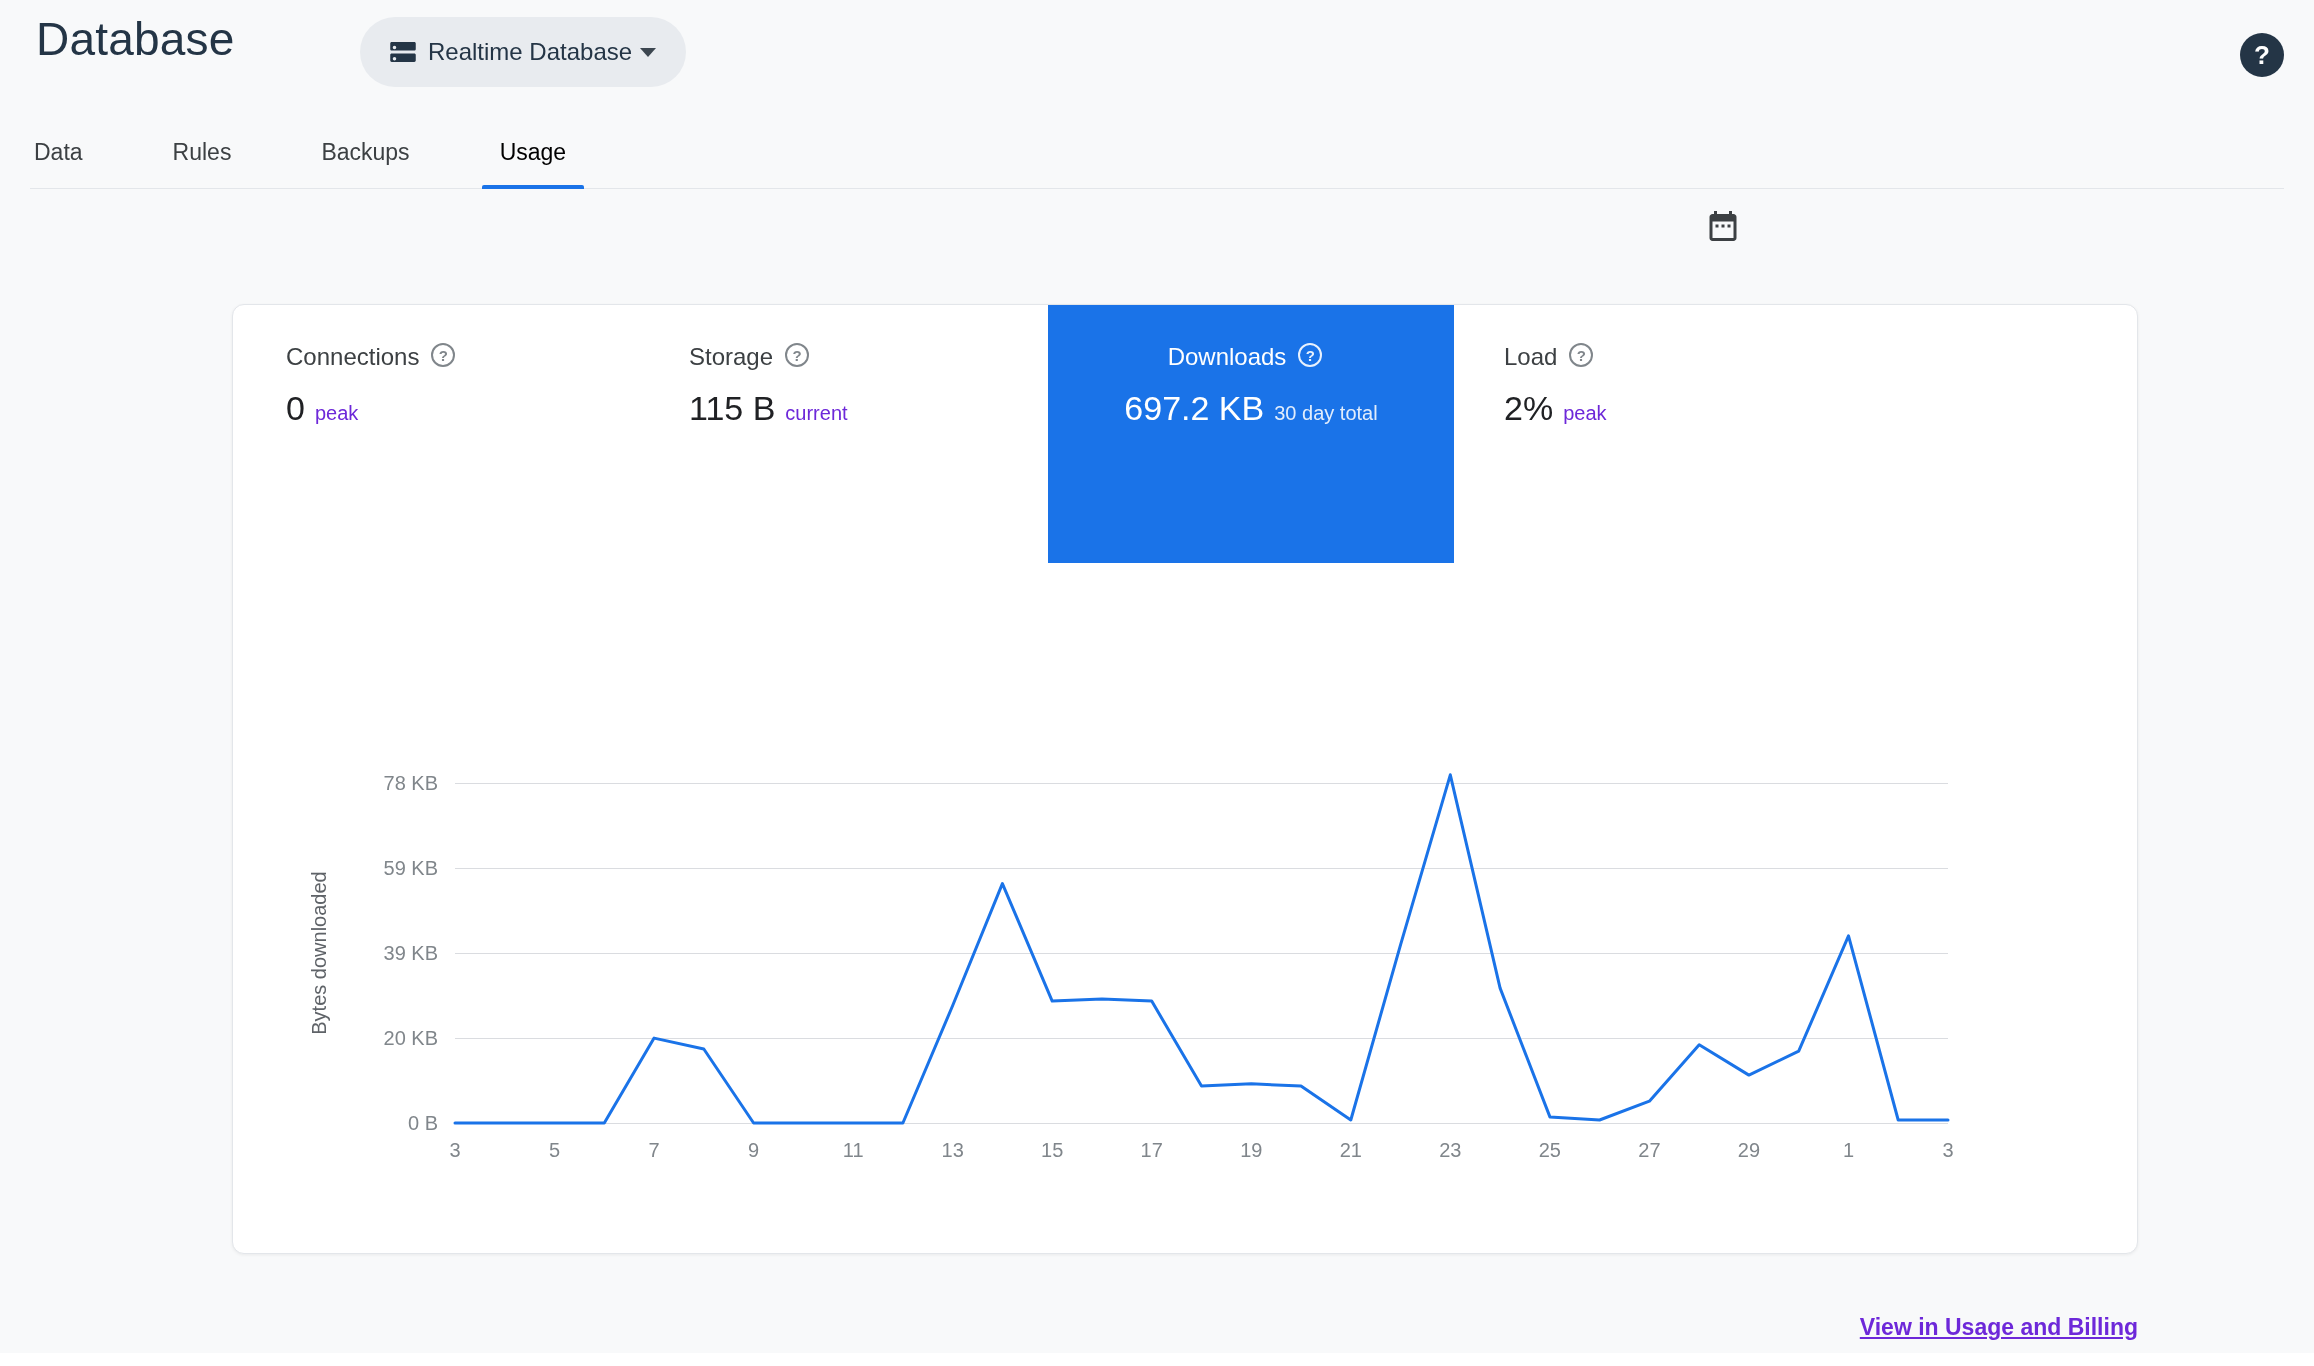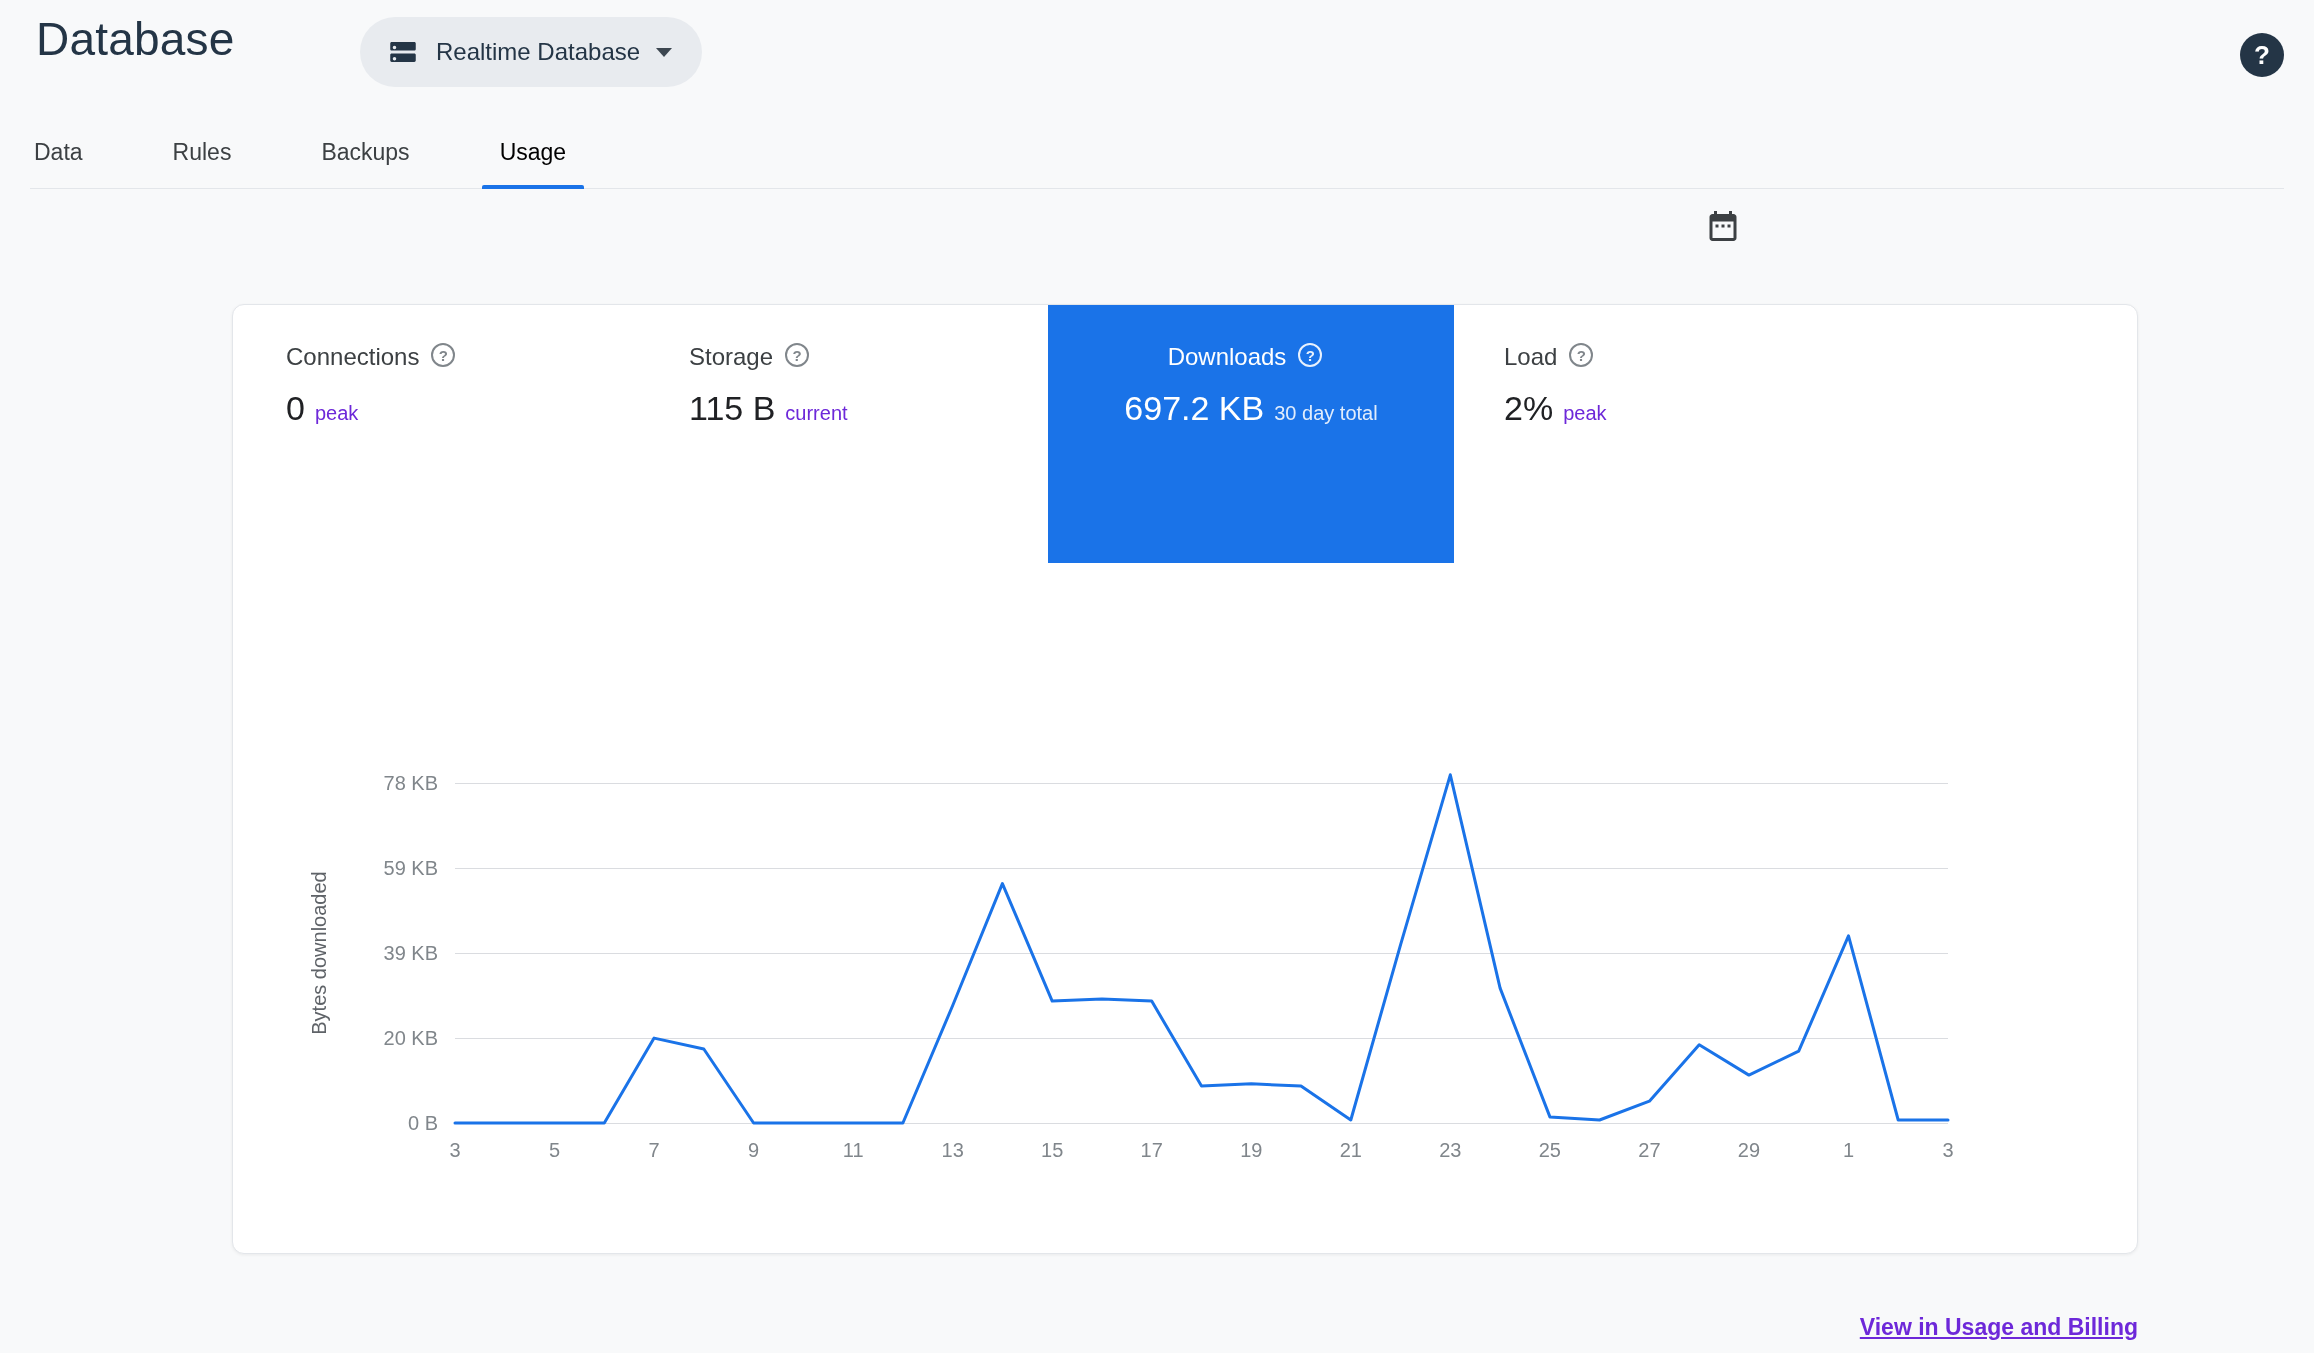--- a/index.html
+++ b/index.html
@@ -14,21 +14,21 @@
   .page { position:absolute; inset:0; }
 
   
   .page-title {
     position:absolute; left:36px; top:12px;
     font-size:46px; font-weight:500; color:#243546; letter-spacing:.2px;
   }
   .db-chip {
     position:absolute; left:360px; top:17px; height:70px;
     background:#e8ebef; border-radius:35px;
-    display:flex; align-items:center; gap:16px;
+    display:flex; align-items:center; gap:8px;
     padding:0 30px 0 26px; cursor:pointer;
   }
   .db-chip .chip-label { font-size:24px; color:#243546; }
   .caret {
     width:0; height:0;
     border-left:8px solid transparent; border-right:8px solid transparent;
     border-top:9px solid #3c4650; display:inline-block;
   }
   .help-btn {
     position:absolute; right:30px; top:33px;

